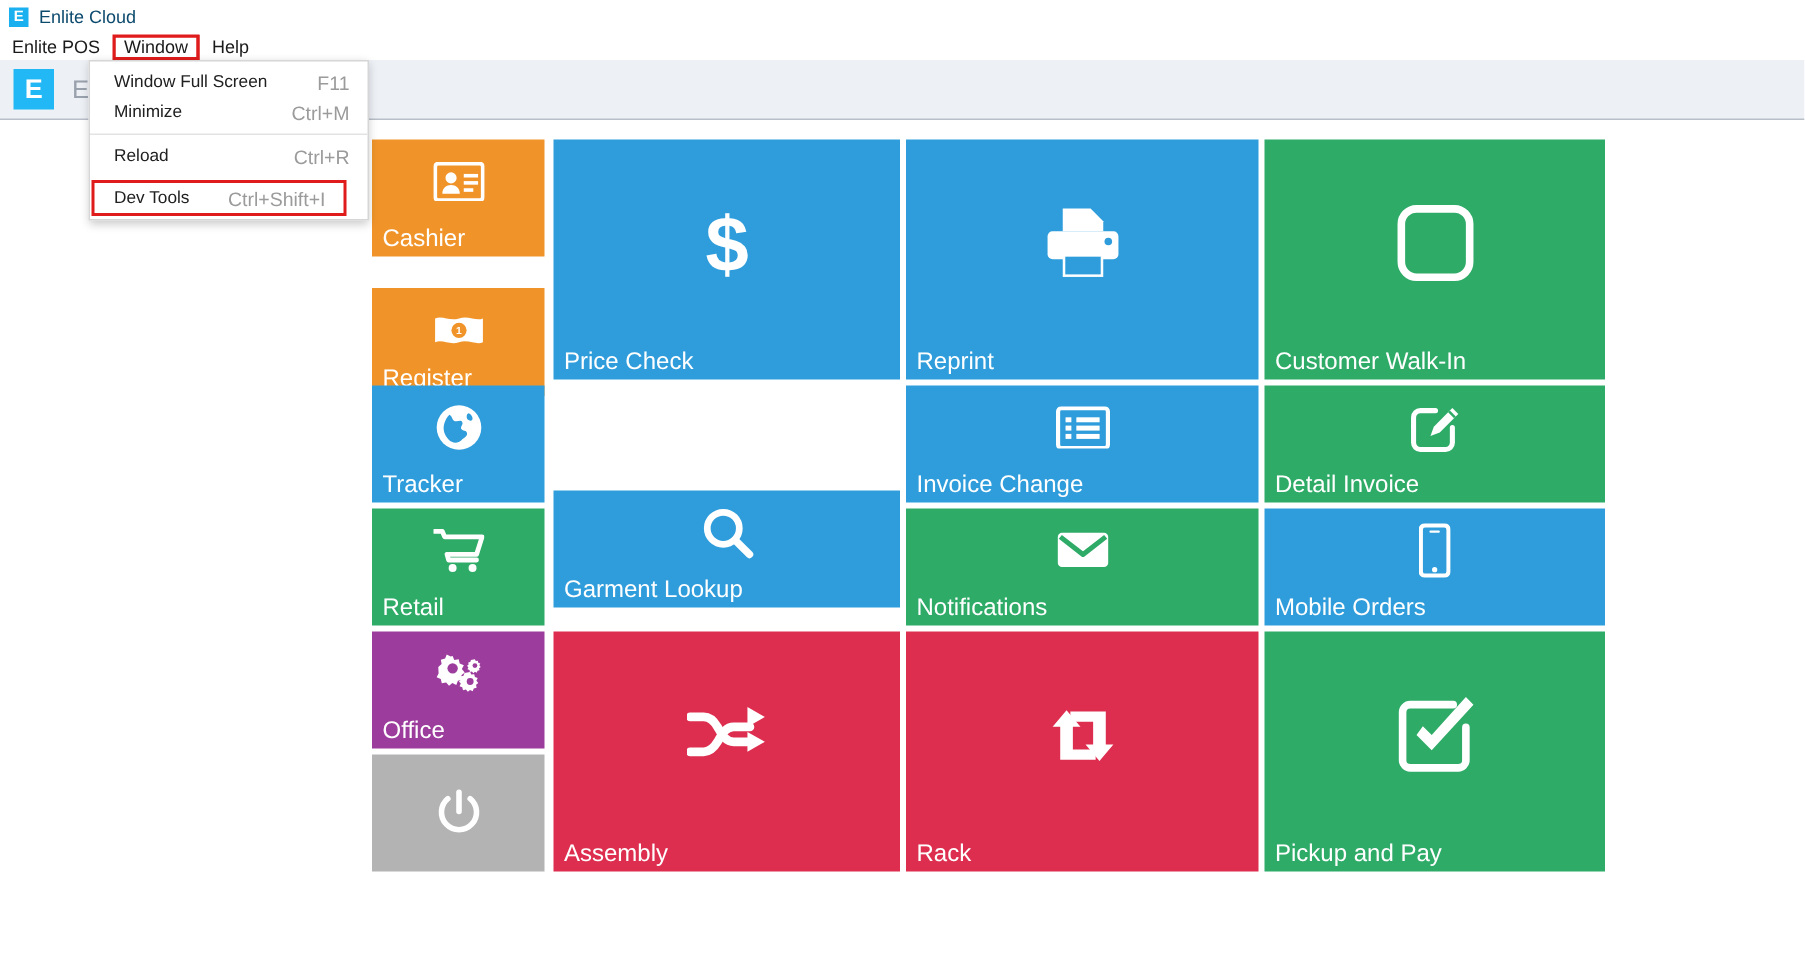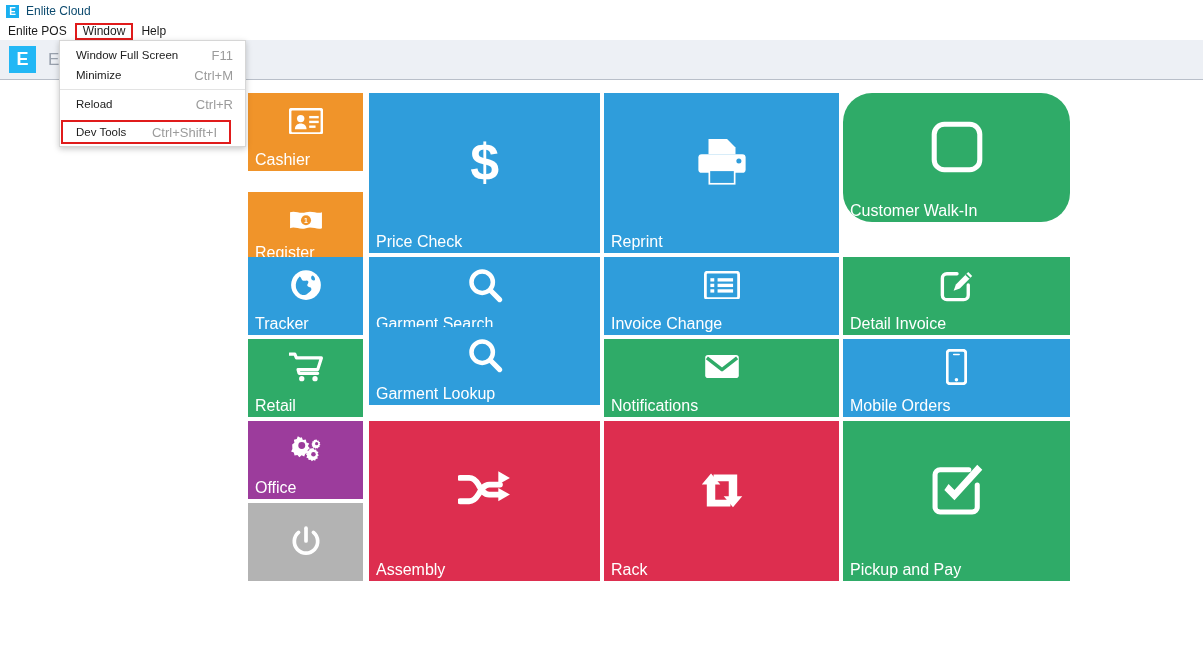--- a/index.html
+++ b/index.html
@@ -279,29 +279,20 @@
       </div>
     </div>
     <div class="tile tall" style="left: 121px; top: 0px; width: 231px; height: 160px; background: rgb(47, 157, 219);">
       <div class="tile-icon">
         <svg width="33.48" height="54" viewBox="0 0 40 64">
           <text x="20" y="54" font-family="Liberation Sans, sans-serif" font-size="62" font-weight="bold" fill="#fff" text-anchor="middle">$</text>
         </svg>
       </div>
       <div class="tile-label">Price Check</div>
     </div>
-    <div class="tile wide" style="left: 121px; top: 164px; width: 231px; height: 78px; background: rgb(47, 157, 219);">
-      <div class="tile-icon">
-        <svg width="36" height="36" viewBox="0 0 64 64">
-          <circle cx="27" cy="27" r="19" fill="none" stroke="#fff" stroke-width="8"></circle>
-          <path d="M41 41l17 17" stroke="#fff" stroke-width="9" stroke-linecap="round"></path>
-        </svg>
-      </div>
-      <div class="tile-label">Garment Search</div>
-    </div>
     <div class="tile wide" style="left: 121px; top: 234px; width: 231px; height: 78px; background: rgb(47, 157, 219);">
       <div class="tile-icon">
         <svg width="36" height="36" viewBox="0 0 64 64">
           <circle cx="27" cy="27" r="19" fill="none" stroke="#fff" stroke-width="8"></circle>
           <path d="M41 41l17 17" stroke="#fff" stroke-width="9" stroke-linecap="round"></path>
         </svg>
       </div>
       <div class="tile-label">Garment Lookup</div>
     </div>
     <div class="tile tall" style="left: 121px; top: 328px; width: 231px; height: 160px; background: rgb(221, 46, 79);">
@@ -352,21 +343,21 @@
     </div>
     <div class="tile tall" style="left: 356px; top: 328px; width: 235px; height: 160px; background: rgb(221, 46, 79);">
       <div class="tile-icon">
         <svg width="54" height="38.879999999999995" viewBox="0 0 64 46">
           <path d="M14 42V16H8l11-13 11 13h-6v18h18v8z" fill="#fff"></path>
           <path d="M50 4v26h6L45 43 34 30h6V12H22V4z" fill="#fff"></path>
         </svg>
       </div>
       <div class="tile-label">Rack</div>
     </div>
-    <div class="tile tall" style="left: 595px; top: 0px; width: 227px; height: 129px; background: rgb(47, 171, 104); border-radius: 29px;">
+    <div class="tile tall" style="left: 595px; top: 0px; width: 227px; height: 160px; background: rgb(47, 171, 104);">
       <div class="tile-icon">
         <svg width="54" height="54" viewBox="0 0 64 64">
           <rect x="5" y="5" width="54" height="54" rx="12" fill="none" stroke="#fff" stroke-width="6"></rect>
         </svg>
       </div>
       <div class="tile-label">Customer Walk-In</div>
     </div>
     <div class="tile wide" style="left: 595px; top: 164px; width: 227px; height: 78px; background: rgb(47, 171, 104);">
       <div class="tile-icon">
         <svg width="36" height="36" viewBox="0 0 64 64">

